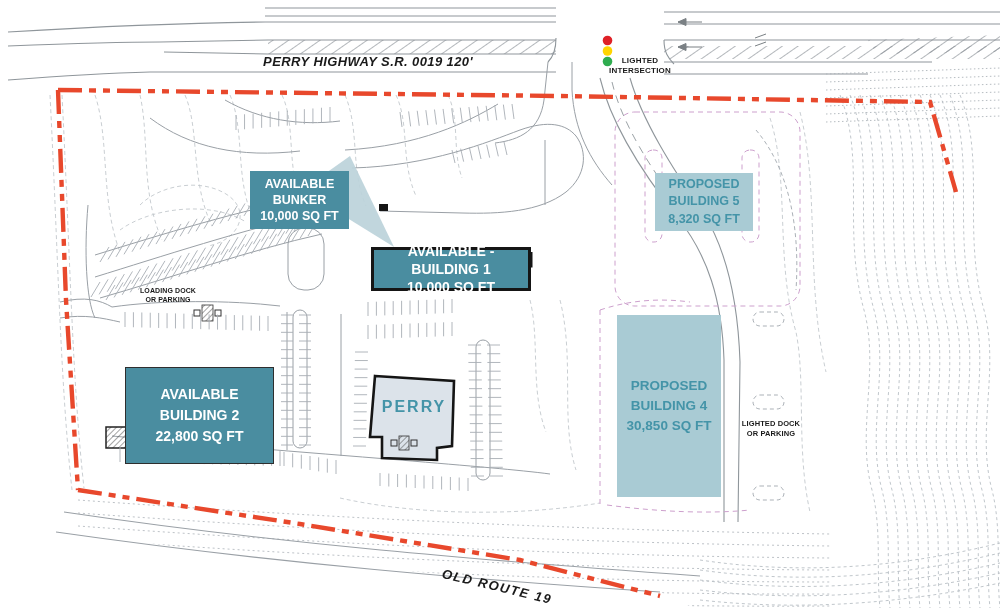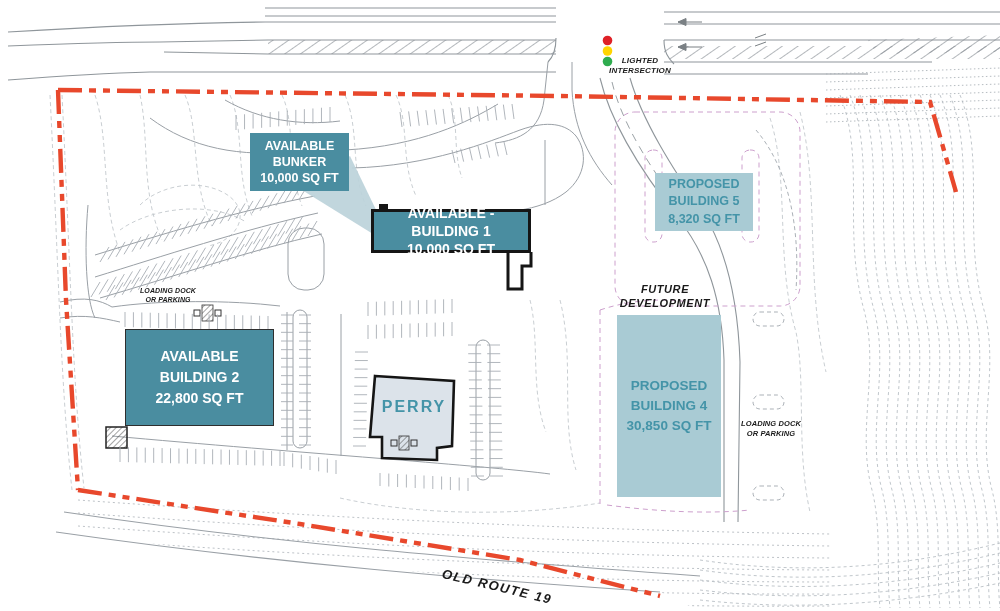--- a/index.html
+++ b/index.html
@@ -1,23 +1,23 @@
 <!DOCTYPE html>
 <html style="--available-fill: #4A8DA0; --proposed-fill: #A9CBD4; --leased-fill: #DCE3EA; --teal-text: #4494A8; --boundary-red: #E8482C; --signal-red: #DF2127; --signal-yellow: #FFD400; --signal-green: #2FAC4F;"><head>
 <meta charset="utf-8">
 <style>
   html,body{margin:0;padding:0;background:#fff;}
   #plan{position:relative;width:1000px;height:611px;background:#fff;overflow:hidden;
         font-family:"Liberation Sans","DejaVu Sans",sans-serif;}
   #linework{position:absolute;left:0;top:0;}
   .lbl{position:absolute;color:#1a1a1a;}
-  .pre{white-space:pre-line;font-style:italic;}
+  .pre{white-space:pre-line;}
   .box{position:absolute;display:flex;flex-direction:column;justify-content:center;
        text-align:center;white-space:pre-line;box-sizing:border-box;}
-  .avail{background:var(--available-fill,#4A8DA0);color:#fff;font-weight:600;}
+  .avail{background:var(--available-fill,#4A8DA0);color:#fff;font-weight:600;margin-top:38px;}
   .prop{background:var(--proposed-fill,#A9CBD4);color:var(--teal-text,#4494A8);font-weight:700;}
   .hwy-label{left:262px;top:54px;width:212px;text-align:center;font-size:13px;font-weight:800;
              font-style:italic;letter-spacing:.4px;}
   .int-label{left:598px;top:56px;width:84px;text-align:center;font-size:8px;font-weight:800;
              line-height:1.2;letter-spacing:.2px;}
   .bunker{left:250px;top:133px;width:99px;height:58px;font-size:12.5px;line-height:1.3;}
   .b1{left:371px;top:209px;width:160px;height:44px;font-size:14px;line-height:1.3;
       border:3px solid #151515;}
   .b2{left:125px;top:329px;width:149px;height:97px;font-size:14px;line-height:1.5;
       border:1.5px solid #2e2e2e;}
@@ -480,20 +480,21 @@
         <line x1="452" y1="150" x2="455" y2="163"></line>
         <line x1="460.6666666666667" y1="148.66666666666666" x2="463.6666666666667" y2="161.66666666666666"></line>
         <line x1="469.3333333333333" y1="147.33333333333334" x2="472.3333333333333" y2="160.33333333333334"></line>
         <line x1="478" y1="146" x2="481" y2="159"></line>
         <line x1="486.6666666666667" y1="144.66666666666666" x2="489.6666666666667" y2="157.66666666666666"></line>
         <line x1="495.3333333333333" y1="143.33333333333334" x2="498.3333333333333" y2="156.33333333333334"></line>
         <line x1="504" y1="142" x2="507" y2="155"></line>
       </g>
 </svg>
 
+  <div class="lbl hwy-label">PERRY HIGHWAY S.R. 0019  120'</div>
 
   <div class="lbl int-label pre">LIGHTED
 INTERSECTION</div>
 
   <div class="box avail bunker">AVAILABLE
 BUNKER
 10,000 SQ FT</div>
 
   <div class="box avail b1">AVAILABLE - BUILDING 1
 10,000 SQ FT</div>
@@ -505,23 +506,21 @@
   <div class="lbl leased-lbl">PERRY</div>
 
   <div class="box prop b5">PROPOSED
 BUILDING 5
 8,320 SQ FT</div>
 
   <div class="box prop b4">PROPOSED
 BUILDING 4
 30,850 SQ FT</div>
 
-  <div class="lbl future pre">FUTURE
-DEVELOPMENT</div>
 
   <div class="lbl dock dock-l pre">LOADING DOCK
 OR PARKING</div>
 
-  <div class="lbl dock dock-r pre">LOADING DOCK
+  <div class="lbl dock dock-r pre">LIGHTED DOCK
 OR PARKING</div>
 
   <div class="lbl oldroute">OLD ROUTE 19</div>
 </div>
 
 </body></html>

